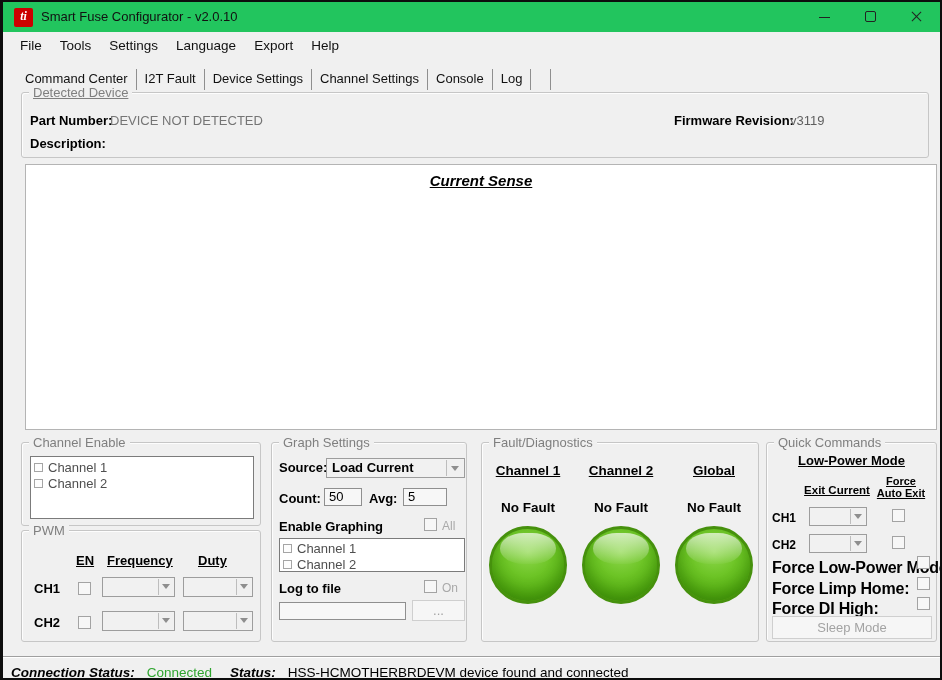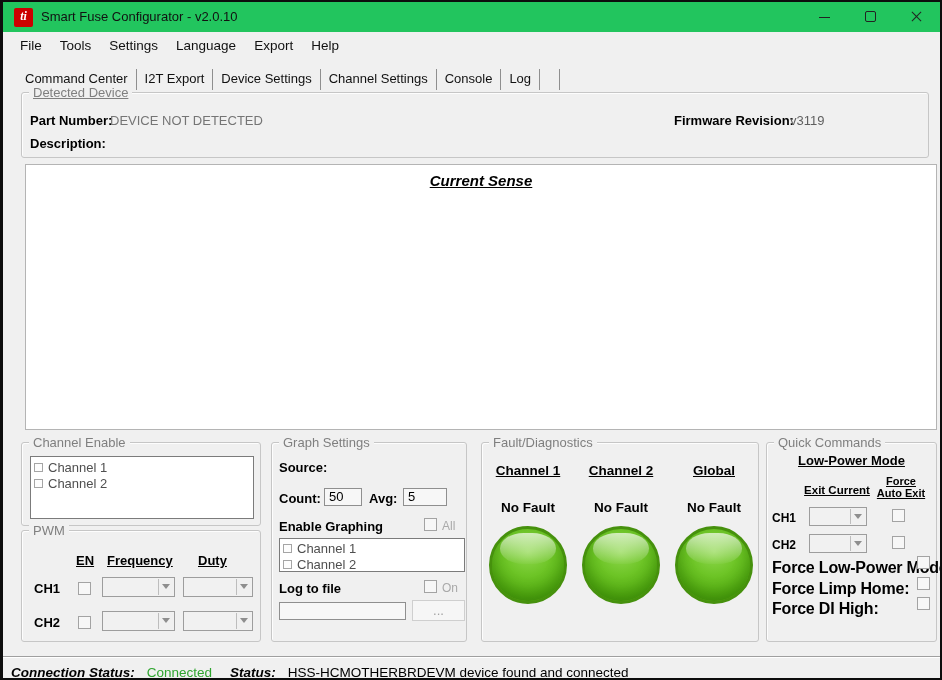--- a/index.html
+++ b/index.html
@@ -95,21 +95,21 @@
     <span class="menu-item">File</span>
     <span class="menu-item">Tools</span>
     <span class="menu-item">Settings</span>
     <span class="menu-item">Language</span>
     <span class="menu-item">Export</span>
     <span class="menu-item">Help</span>
   </div>
 
   <div class="tabstrip">
     <div class="tab">Command Center</div>
-    <div class="tab">I2T Export</div>
+    <div class="tab">I2T Fault</div>
     <div class="tab">Device Settings</div>
     <div class="tab">Channel Settings</div>
     <div class="tab">Console</div>
     <div class="tab">Log</div>
     <div class="tab-stub"></div>
   </div>
 
   <div class="fieldset" style="left:18px; top:90px; width:908px; height:66px;">
     <span class="legend" style="text-decoration:underline;">Detected Device</span>
     <span class="lbl" style="left:8px; top:20px;">Part Number:</span>
@@ -159,20 +159,24 @@
       <span class="arrow-btn"></span>
     </div>
     <div class="combo small" style="left:161px; top:80px; width:70px; height:20px;">
       <span class="arrow-btn"></span>
     </div>
   </div>
 
   <div class="fieldset" style="left:268px; top:440px; width:196px; height:200px;">
     <span class="legend">Graph Settings</span>
     <span class="lbl" style="left:7px; top:17px;">Source:</span>
+    <div class="combo" style="left:54px; top:15px; width:139px; height:20px;">
+      <span class="ctext">Load Current</span>
+      <span class="arrow-btn"></span>
+    </div>
     <span class="lbl" style="left:7px; top:48px;">Count:</span>
     <div class="tinput" style="left:52px; top:45px; width:38px; height:18px;">50</div>
     <span class="lbl" style="left:97px; top:48px;">Avg:</span>
     <div class="tinput" style="left:131px; top:45px; width:44px; height:18px;">5</div>
 
     <span class="lbl" style="left:7px; top:76px;">Enable Graphing</span>
     <span class="cb" style="left:152px; top:75px;"></span>
     <span class="cb-lbl" style="left:170px; top:76px;">All</span>
 
     <div class="listbox" style="left:7px; top:95px; width:186px; height:34px; padding-top:1px;">
@@ -232,20 +236,21 @@
     </div>
     <span class="cb" style="left:125px; top:93px;"></span>
 
     <span class="qc-lbl" style="left:5px; top:116px;">Force Low-Power Mode:</span>
     <span class="cb" style="left:150px; top:113px;"></span>
     <span class="qc-lbl" style="left:5px; top:137px;">Force Limp Home:</span>
     <span class="cb" style="left:150px; top:134px;"></span>
     <span class="qc-lbl" style="left:5px; top:157px;">Force DI High:</span>
     <span class="cb" style="left:150px; top:154px;"></span>
 
+    <div class="btn-gray" style="left:5px; top:173px; width:160px; height:23px; line-height:21px;">Sleep Mode</div>
   </div>
 
   <div class="statusline"></div>
   <div class="statusbar">
     <span class="st-lbl">Connection Status:</span>
     <span class="st-green">Connected</span>
     <span class="st-lbl">Status:</span>
     <span class="st-val">HSS-HCMOTHERBRDEVM device found and connected</span>
   </div>
 

